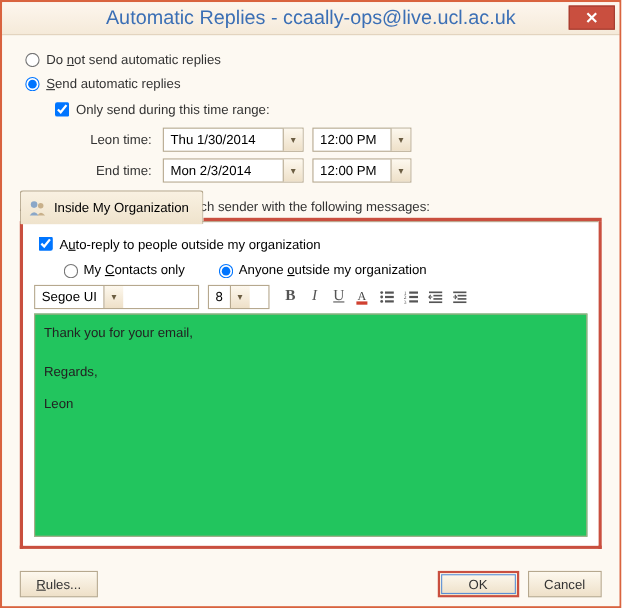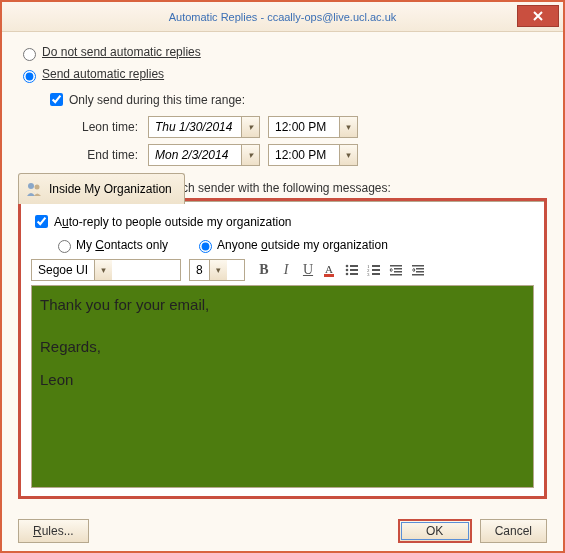--- a/index.html
+++ b/index.html
@@ -1,48 +1,48 @@
 <!DOCTYPE html>
 <html><head>
 <meta charset="utf-8">
 <style>
   * { box-sizing: border-box; }
   body { margin: 0; font-family: 'Segoe UI', Tahoma, sans-serif; font-size: 12px; background: #fff; }
   .outer-border { border: 2px solid #d9633f; width: 565px; height: 553px; background: #fff; position: relative; }
   .titlebar { height: 30px; background: linear-gradient(#fdf6ee,#f5ead9); border-bottom: 1px solid #e0d0b8; display: flex; align-items: center; justify-content: center; position: relative; }
-  .titlebar-text { color: #3b6fb5; font-size: 11px; }
+  .titlebar-text { color: #3b6fb5; font-size: 18px; }
   .close-btn { position: absolute; right: 4px; top: 3px; width: 42px; height: 22px; background: #c94f3f; color: #fff; display: flex; align-items: center; justify-content: center; font-size: 13px; border: 1px solid #a23b2e; cursor: pointer; }
   .body { padding: 10px 16px 8px 16px; background: #fdf9f2; height: calc(100% - 30px); display: flex; flex-direction: column; }
-  .radio-row { display: flex; align-items: flex-start; margin: 3px 0; color: #333; text-decoration: underline; }
+  .radio-row { display: flex; align-items: flex-end; margin: 3px 0; color: #333; }
   .radio-row input, .check-row input { margin-right: 6px; }
   .check-row { display: flex; align-items: center; margin: 4px 0 4px 28px; color: #333; }
   .time-row { display: flex; align-items: center; margin: 3px 0 3px 50px; }
   .time-label { width: 70px; text-align: right; margin-right: 10px; color: #333; }
   .dropdown { display: inline-flex; align-items: center; border: 1px solid #b6a88e; background: #fff; height: 22px; margin-right: 8px; }
   .dropdown span.val { padding: 0 6px; display: inline-block; }
   .dropdown .arrow { width: 18px; height: 100%; border-left: 1px solid #b6a88e; background: linear-gradient(#fdf8ee,#eee0c8); display: flex; align-items: center; justify-content: center; font-size: 9px; color: #6b5d42; }
-  .dd-date { width: 112px; font-style: italic; }
+  .dd-date { width: 128px; }
   .dd-time { width: 90px; }
   .dd-date .val, .dd-time .val { flex: 1; }
   .section-label { margin: 12px 0 6px 0; color: #333; }
   .tabs-area { position: relative; border: 3px solid #c94f3f; border-top: none; flex: 1; display: flex; flex-direction: column; }
   .tabs-strip { position: absolute; top: -28px; left: -3px; right: -3px; height: 28px; display: flex; }
   .tab { display: flex; align-items: center; border: 1px solid #b6a88e; border-bottom: none; background: linear-gradient(#f9f1e2,#efe3cc); padding: 0 12px 0 6px; height: 31px; position: relative; border-radius: 3px 3px 0 0; }
   .tab.active { background: #fff; z-index: 2; border-top: 3px solid #c94f3f; border-left: 3px solid #c94f3f; border-right: 3px solid #c94f3f; height: 30px; top: -2px; }
   .tab-ico { width: 18px; height: 18px; margin-right: 6px; display: inline-flex; align-items: center; justify-content: center; }
   .tab-strip-spacer { flex: 1; border-top: 3px solid #c94f3f; margin-top: 25px; }
   .tab-content { background: #fff; flex: 1; padding: 8px 10px; display: flex; flex-direction: column; border-top: 1px solid #b6a88e; }
   .check-row2 { display: flex; align-items: center; margin: 2px 0; }
   .sub-radio-row { display: flex; align-items: center; margin: 4px 0 6px 22px; gap: 26px; }
   .sub-radio-row label { display: flex; align-items: center; }
   .toolbar { display: flex; align-items: center; gap: 0; margin-bottom: 4px; }
   .font-dd { width: 150px; }
   .size-dd { width: 56px; }
   .tool-btn { width: 22px; height: 22px; display: inline-flex; align-items: center; justify-content: center; color: #555; cursor: pointer; font-family: 'Times New Roman', serif; font-size: 14px; }
-  .editor { flex: 1; border: 1px solid #b6a88e; background: #4d7c0f; padding: 6px 8px; font-size: 15px; color: #222; line-height: 1.7; overflow: auto; }
+  .editor { flex: 1; border: 1px solid #b6a88e; background: #22c55e; padding: 6px 8px; font-size: 12px; color: #222; line-height: 1.7; overflow: auto; }
   .footer { display: flex; align-items: center; padding-top: 20px; gap: 8px; }
   .btn { height: 24px; border: 1px solid #b6a88e; background: linear-gradient(#fdf8ee,#eee0c8); padding: 0 14px; cursor: pointer; font-size: 12px; color: #333; }
   .btn.ok { min-width: 74px; border: 2px solid #c94f3f; outline: 1px solid #5a8fd6; outline-offset: -4px; }
   .spacer { flex: 1; }
   svg { display: block; }
   .underline-letter { text-decoration: underline; }
 </style>
 </head>
 <body>
 

